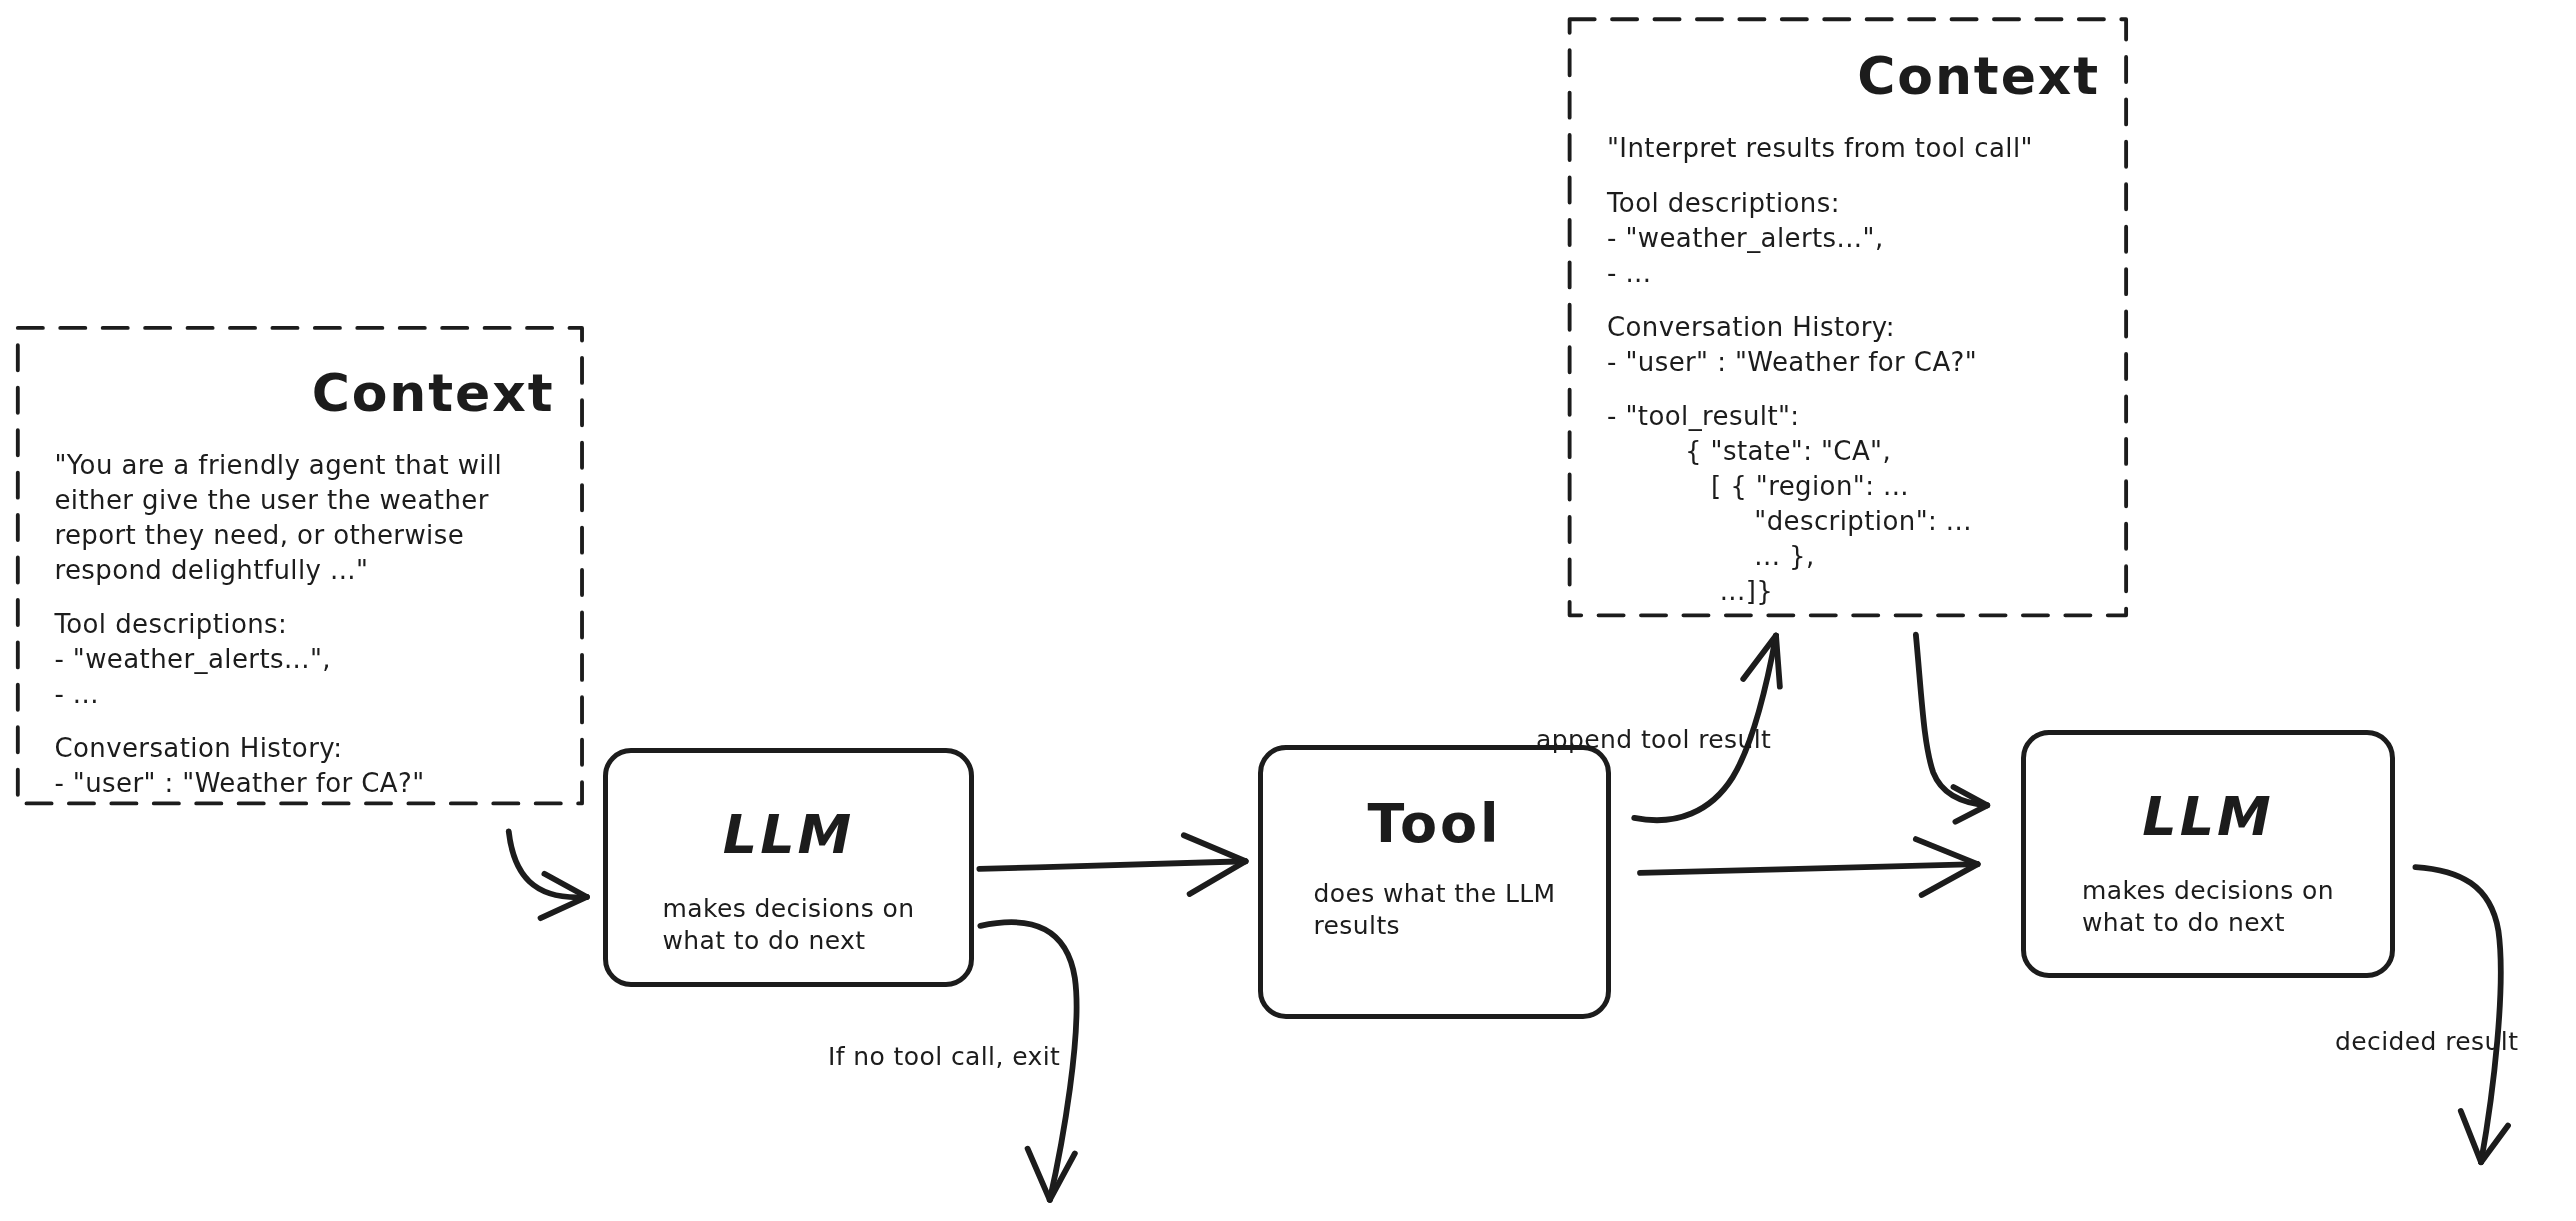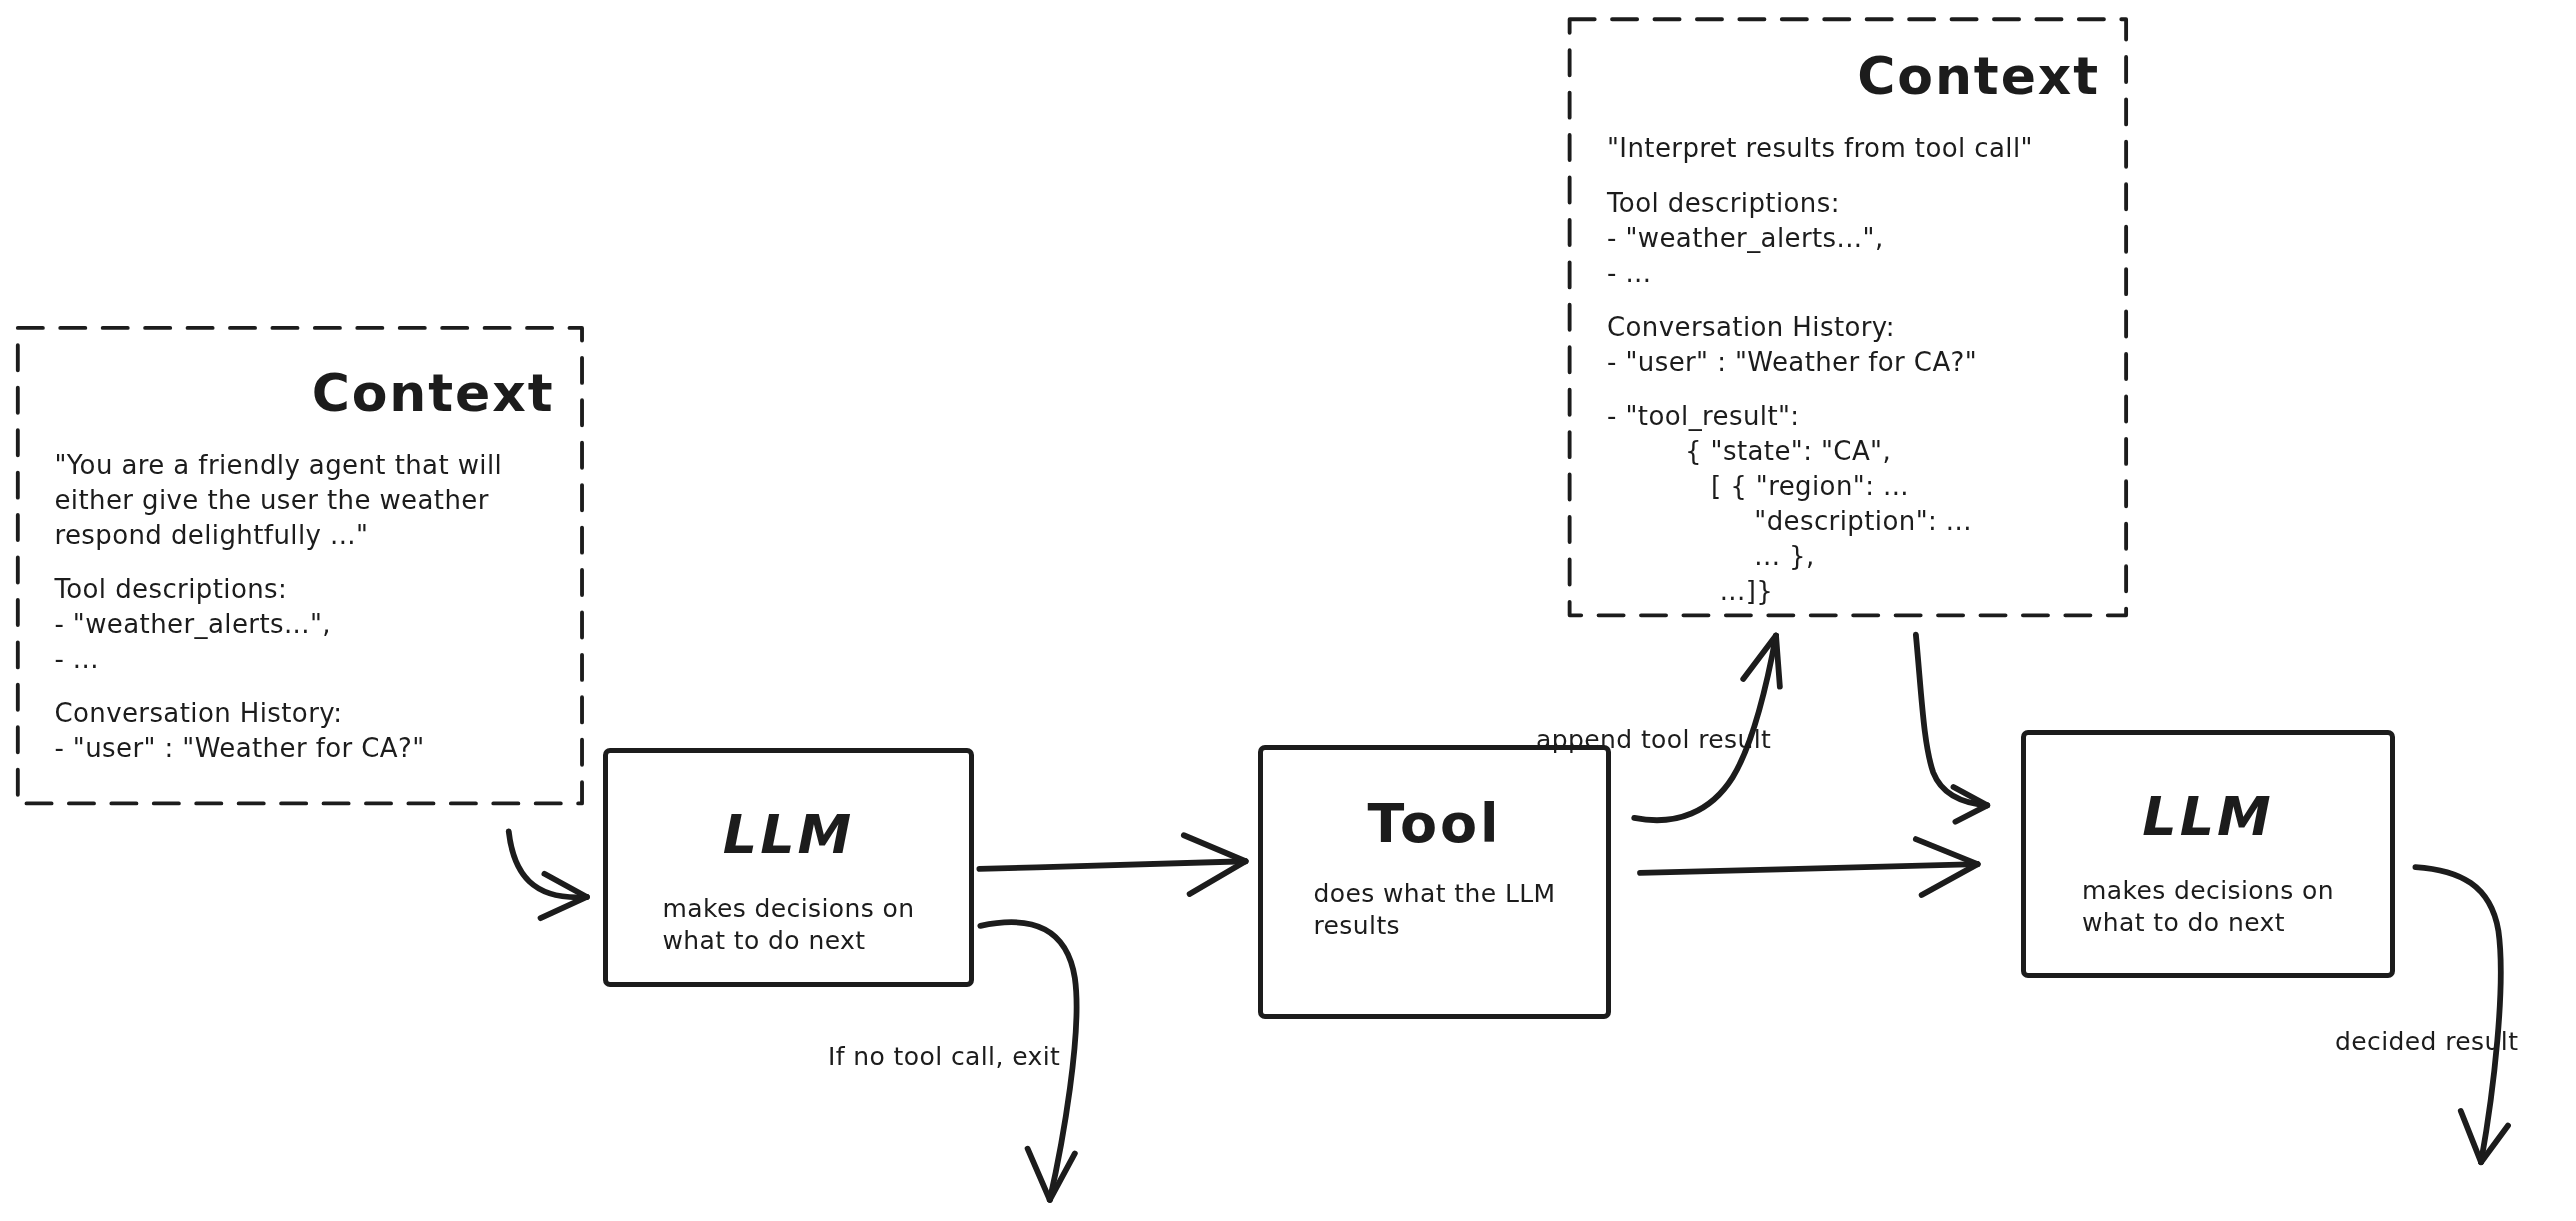--- a/index.html
+++ b/index.html
@@ -28,21 +28,21 @@
   .ctx-line{white-space:pre-wrap;line-height:35px;min-height:35px;}
   .ctx-line:empty{min-height:19.3px;height:19.3px;line-height:19.3px;}
 
   #ctx-left {left:17.4px;  top:328px; width:564px; height:476px;}
   #ctx-left  .ctx-title{margin-top:21px;}
   #ctx-right{left:1570px;top:19.3px;  width:557px; height:596px;}
 
   
   .node{
     position:absolute;box-sizing:border-box;
-    border:5.8px solid #1c1c1c;border-radius:7px;background:#ffffff;
+    border:5.8px solid #1c1c1c;border-radius:28px;background:#ffffff;
     display:flex;flex-direction:column;align-items:center;
   }
   .node-title{
     font-size:54px;font-weight:bold;letter-spacing:2.9px;margin-top:50px;
   }
   .node-title.italic{font-style:italic;}
   .node-sub{
     font-size:25px;line-height:32px;letter-spacing:0.4px;
     white-space:pre-line;text-align:left;margin-top:27px;
   }
@@ -109,20 +109,21 @@
       <path class="arrow-path" d="M 2572 1205 L 2551 1152"></path>
       <path class="arrow-path" d="M 2572 1205 L 2600 1167"></path>
     </g>
   </svg>
 
   <div class="ctx-box" id="ctx-left">
     <div class="ctx-title">Context</div>
     <div class="ctx-body">
         <div class="ctx-line">"You are a friendly agent that will</div>
         <div class="ctx-line">either give the user the weather</div>
+        <div class="ctx-line">report they need, or otherwise</div>
         <div class="ctx-line">respond delightfully ..."</div>
         <div class="ctx-line"></div>
         <div class="ctx-line">Tool descriptions:</div>
         <div class="ctx-line">- "weather_alerts...",</div>
         <div class="ctx-line">- ...</div>
         <div class="ctx-line"></div>
         <div class="ctx-line">Conversation History:</div>
         <div class="ctx-line">- "user" : "Weather for CA?"</div>
       </div>
   </div>

